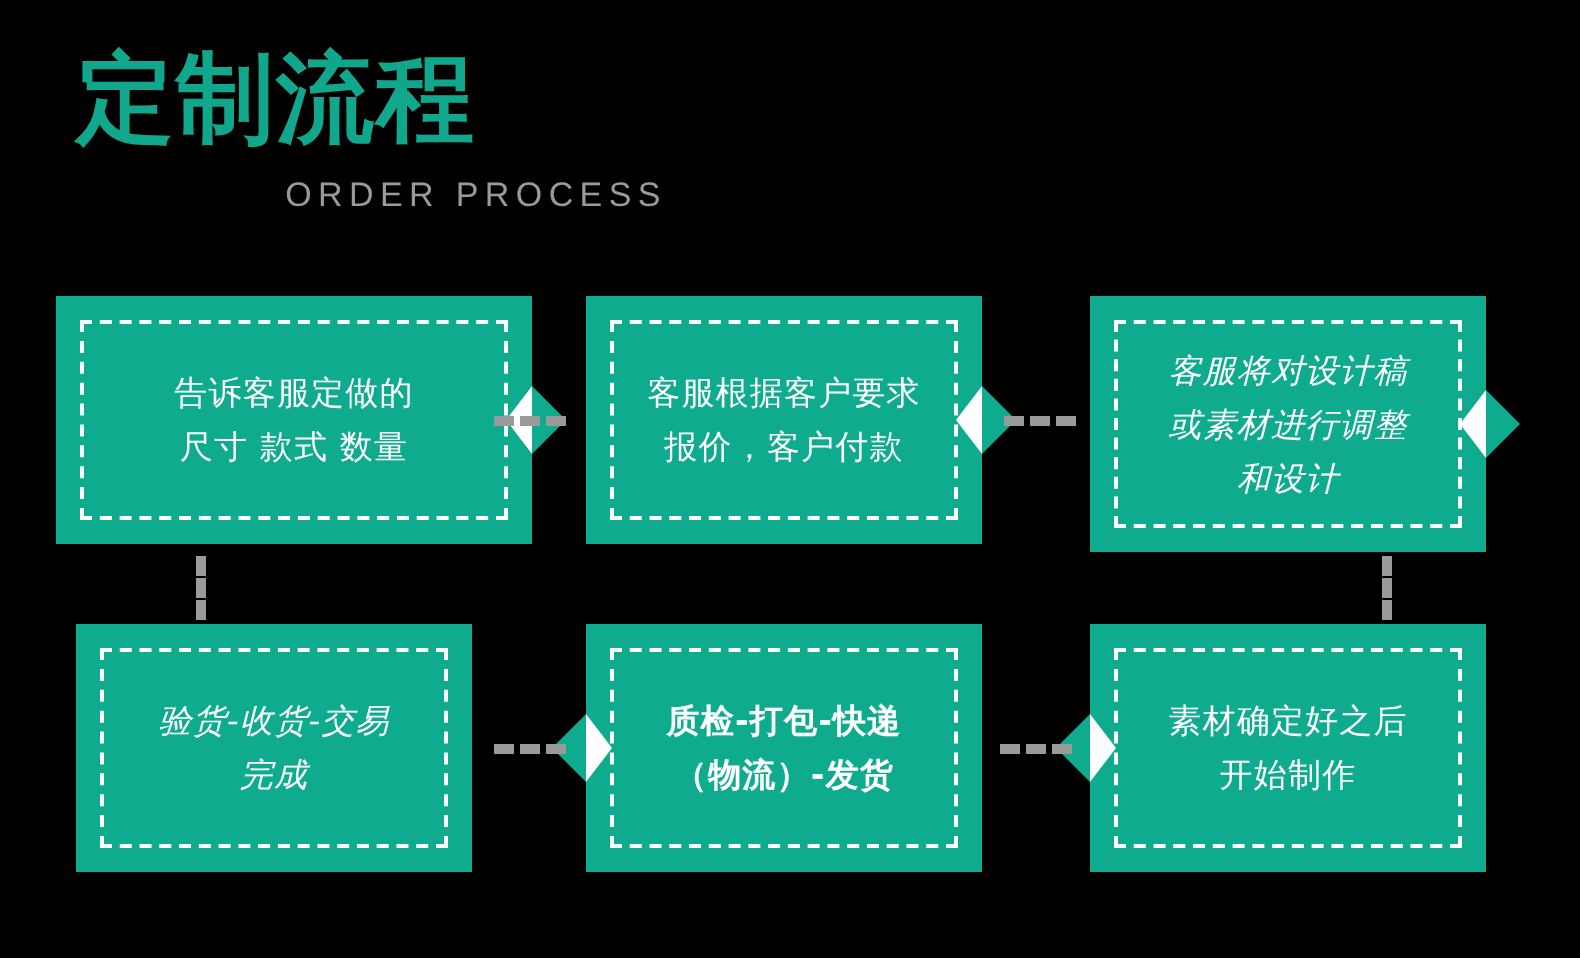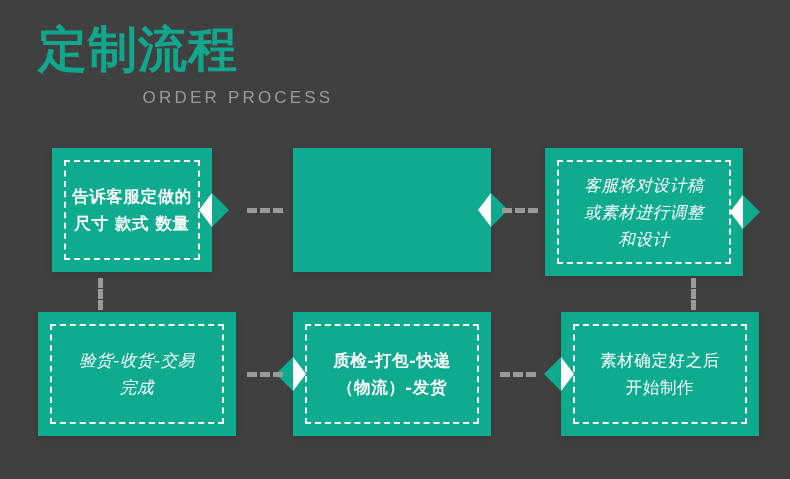--- a/index.html
+++ b/index.html
@@ -9,21 +9,21 @@
     background: #ffffff;
   }
   body {
     font-family: "Liberation Sans", "DejaVu Sans", sans-serif;
   }
 
   .canvas {
     position: relative;
     width: 790px;
     height: 479px;
-    background: #404040;
+    background: #000000;
     overflow: hidden;
   }
 
   
   .header {
     position: absolute;
     left: 38px;
     top: 22px;
     width: 400px;
   }
@@ -140,51 +140,55 @@
 </head>
 <body>
 
 <div class="canvas">
 
   <div class="header">
     <div class="title">定制流程</div>
     <div class="subtitle">ORDER PROCESS</div>
   </div>
 
-  <div class="box" style="left:52px; top:148px; width:160px; height:124px;font-weight:bold;">
+  <div class="box" style="left:28px; top:148px; width:238px; height:124px;">
     <div class="arrow-right"></div>
     <div class="notch-right"></div>
     <div class="inner">
       <div class="label">告诉客服定做的
 尺寸 款式 数量</div>
     </div>
   </div>
 
   <div class="conn-h" style="left:247px; top:208px; width:36px;"></div>
 
   <div class="box" style="left:293px; top:148px; width:198px; height:124px;">
     <div class="arrow-right"></div>
     <div class="notch-right"></div>
+    <div class="inner">
+      <div class="label">客服根据客户要求
+报价，客户付款</div>
+    </div>
   </div>
 
   <div class="conn-h" style="left:502px; top:208px; width:36px;"></div>
 
   <div class="box" style="left:545px; top:148px; width:198px; height:128px;font-style:italic;">
     <div class="arrow-right"></div>
     <div class="notch-right"></div>
     <div class="inner">
       <div class="label">客服将对设计稿
 或素材进行调整
 和设计</div>
     </div>
   </div>
 
   <div class="conn-v" style="left:691px; top:278px; height:32px;"></div>
 
-  <div class="box" style="left:545px; top:312px; width:198px; height:124px;margin-left:16px;">
+  <div class="box" style="left:545px; top:312px; width:198px; height:124px;">
     <div class="arrow-left"></div>
     <div class="notch-left"></div>
     <div class="inner">
       <div class="label">素材确定好之后
 开始制作</div>
     </div>
   </div>
 
   <div class="conn-h" style="left:500px; top:372px; width:36px;"></div>
 

